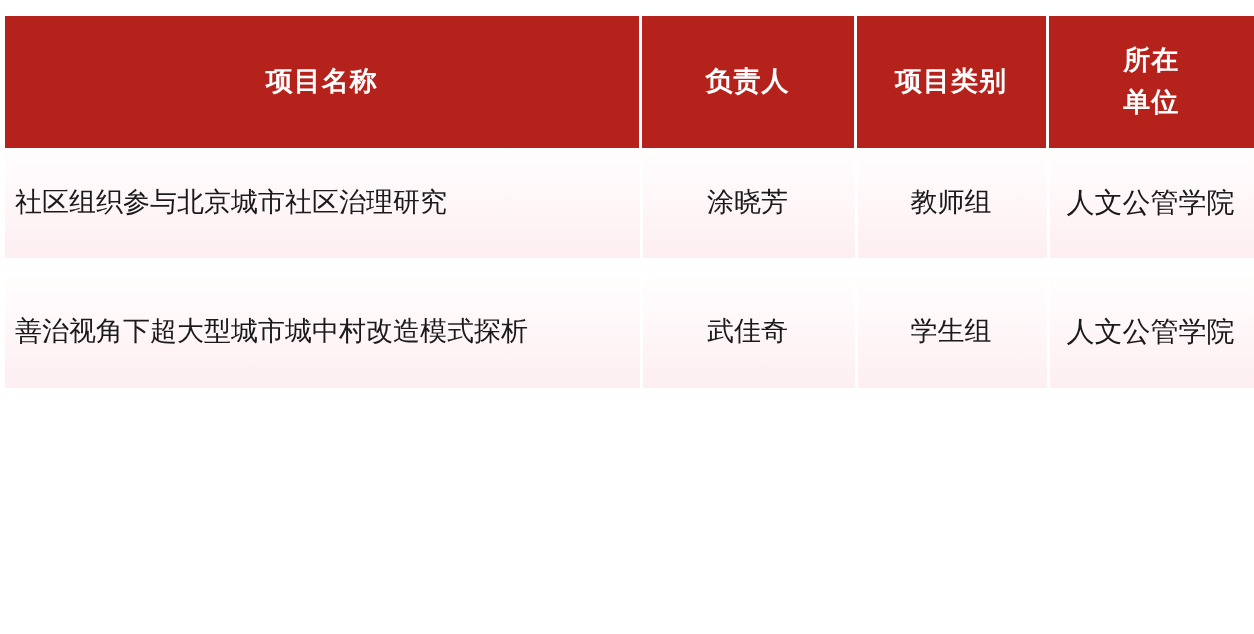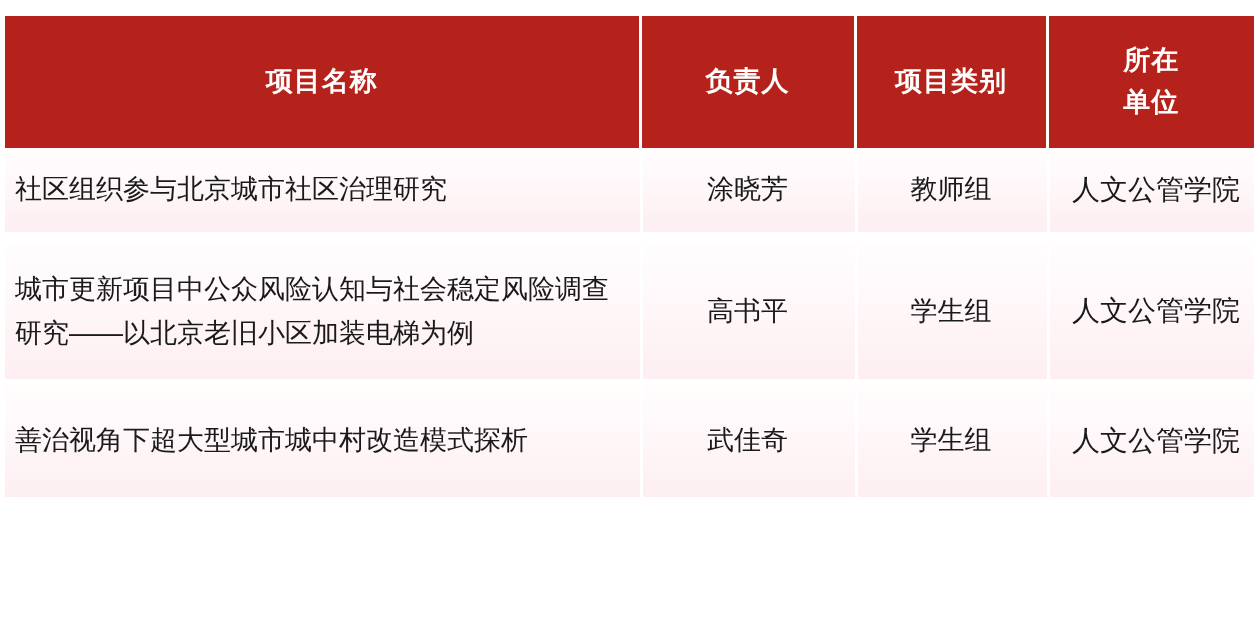--- a/index.html
+++ b/index.html
@@ -72,27 +72,27 @@
   td.col-title {
     text-align: left;
     padding-left: 10px;
     padding-right: 18px;
   }
   td.col-leader,
   td.col-category {
     text-align: center;
   }
   td.col-unit {
-    text-align: right;
+    text-align: center;
     font-family: "Liberation Serif", "DejaVu Serif", serif;
     font-size: 28px;
     line-height: 1.58;
   }
 
-  tbody tr.r1 { height: 84px; }
+  tbody tr.r1 { height: 110px; }
   tbody tr.r2 { height: 135px; }
   tbody tr.r3 { height: 135px; }
   tbody tr.r4 { height: 112px; }
 
   tbody tr.row-spacer td {
     height: 6px;
     padding: 0;
     background: #ffffff;
   }
 </style>
@@ -137,26 +137,20 @@
       </tr>
 
 
       <tr class="row-spacer">
         <td></td>
         <td></td>
         <td></td>
         <td></td>
       </tr>
 
-      <tr class="data-row r3">
-        <td class="col-title">城市更新项目中公众风险认知与社会稳定风险调查研究——以北京老旧小区加装电梯为例</td>
-        <td class="col-leader col-gap">高书平</td>
-        <td class="col-category col-gap">学生组</td>
-        <td class="col-unit col-gap">人文公管学院</td>
-      </tr>
 
       <tr class="row-spacer">
         <td></td>
         <td></td>
         <td></td>
         <td></td>
       </tr>
 
       <tr class="data-row r4">
         <td class="col-title">善治视角下超大型城市城中村改造模式探析</td>

